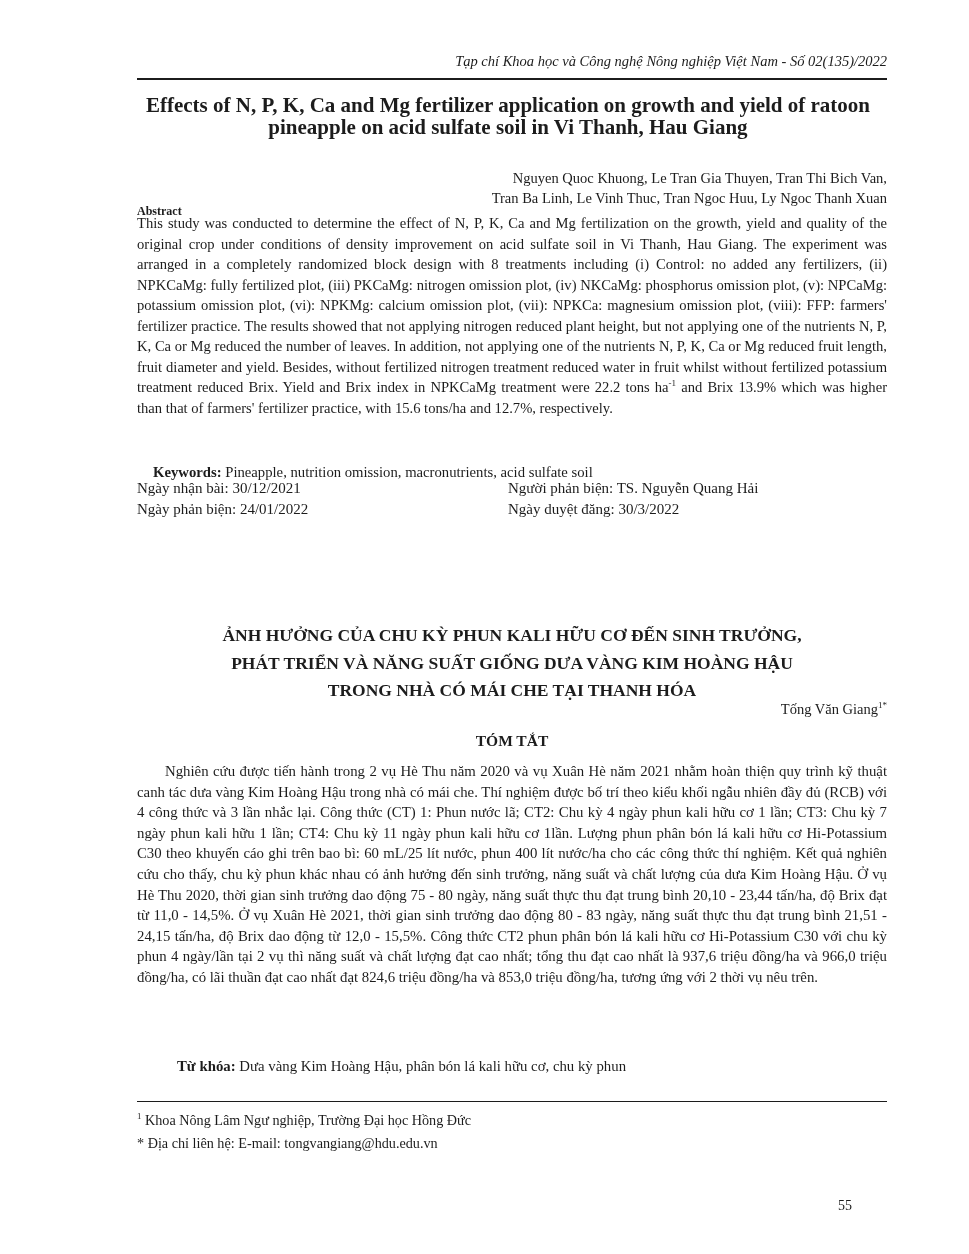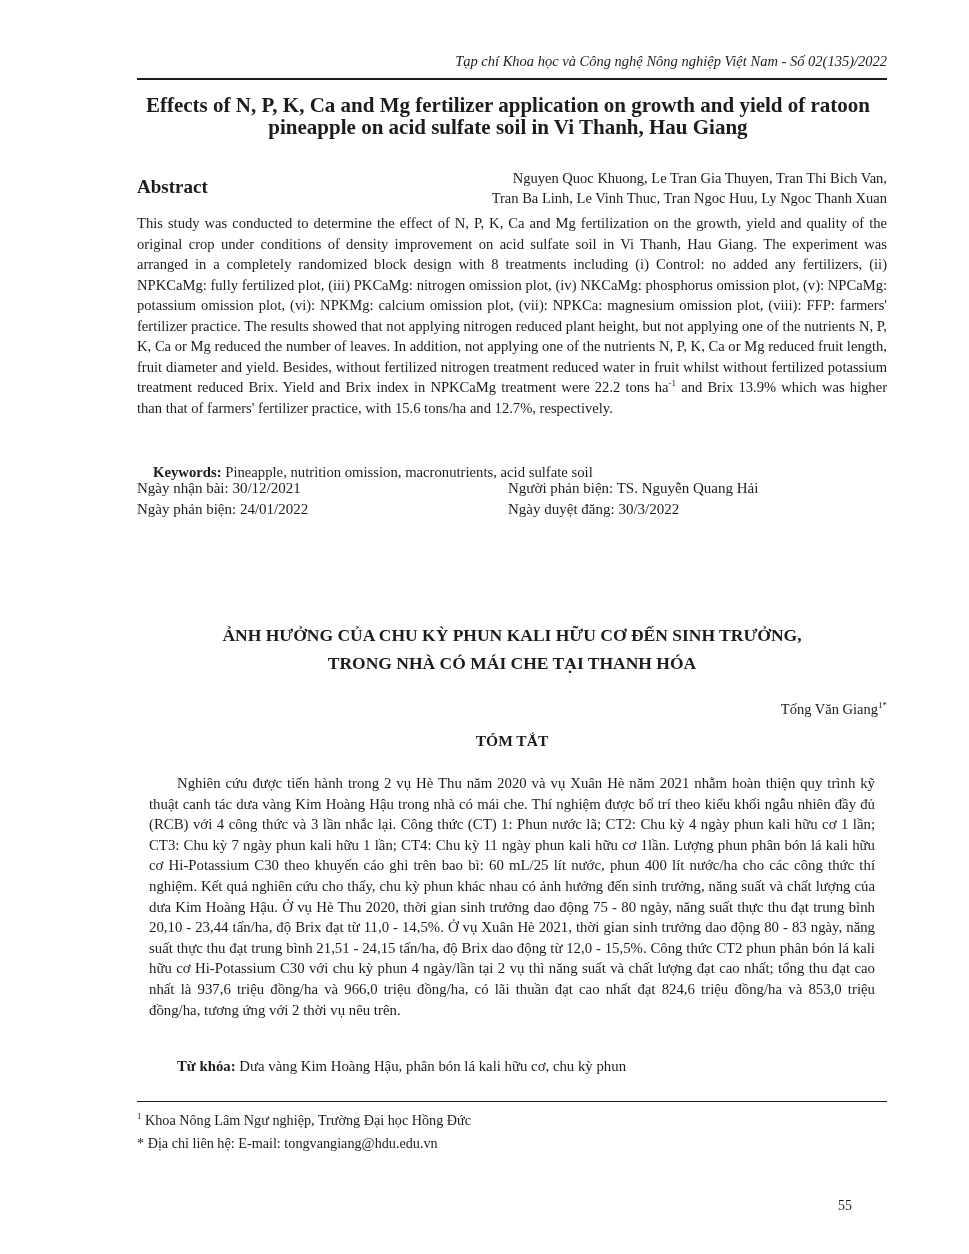--- a/index.html
+++ b/index.html
@@ -23,22 +23,22 @@
   }
   .a1-title {
     position: absolute; top: 95px; left: 0; right: 8px;
     text-align: center; font-weight: bold; font-size: 21px; line-height: 21.5px;
   }
   .a1-authors {
     position: absolute; top: 146px; left: 0; right: 0;
     text-align: right; font-size: 14.5px; line-height: 19.5px; margin-top: 23px;
   }
   .a1-abstract-heading {
-    position: absolute; top: 176px; left: 0;
-    font-weight: bold; font-size: 19px;
+    position: absolute; top: 204px; left: 0;
+    font-weight: bold; font-size: 12px;
   }
   .a1-abstract {
     position: absolute; top: 213px; left: 0; right: 0; margin: 0;
     text-align: justify; font-size: 14.6px; line-height: 20.5px;
   }
   sup { font-size: 0.62em; line-height: 0; }
   .a1-keywords {
     position: absolute; top: 448px; left: 0; right: 0; margin: 16px;
     font-size: 14.7px;
   }
@@ -54,21 +54,21 @@
   }
   .a2-author {
     position: absolute; top: 701px; left: 0; right: 0;
     text-align: right; font-size: 14.5px;
   }
   .a2-heading {
     position: absolute; top: 732px; left: 0; right: 0;
     text-align: center; font-weight: bold; font-size: 15.5px;
   }
   .a2-abstract {
-    position: absolute; top: 761px; left: 0; right: 0; margin: 12px;
+    position: absolute; top: 761px; left: 0; right: 0; margin: 0;
     text-align: justify; text-indent: 28px; font-size: 14.8px; line-height: 20.6px;
   }
   .a2-keywords {
     position: absolute; top: 1046px; left: 0; right: 0; margin: 12px;
     font-size: 14.8px; text-indent: 28px;
   }
   .footnote-rule {
     position: absolute; top: 1101px; left: 0; right: 0;
     border-top: 1.5px solid #1c1c1c; height: 0;
   }
@@ -111,20 +111,21 @@
       <div>Ngày phản biện: 24/01/2022</div>
     </div>
     <div class="dates-right">
       <div>Người phản biện: TS. Nguyễn Quang Hải</div>
       <div>Ngày duyệt đăng: 30/3/2022</div>
     </div>
   </div>
 
   <div class="a2-title">
     <div>ẢNH HƯỞNG CỦA CHU KỲ PHUN KALI HỮU CƠ ĐẾN SINH TRƯỞNG,</div>
+    <div>PHÁT TRIỂN VÀ NĂNG SUẤT GIỐNG DƯA VÀNG KIM HOÀNG HẬU</div>
     <div>TRONG NHÀ CÓ MÁI CHE TẠI THANH HÓA</div>
   </div>
 
   <div class="a2-author"><span>Tống Văn Giang</span><sup>1*</sup></div>
 
   <div class="a2-heading">TÓM TẮT</div>
 
   <p class="a2-abstract">Nghiên cứu được tiến hành trong 2 vụ Hè Thu năm 2020 và vụ Xuân Hè năm 2021 nhằm hoàn thiện quy trình kỹ thuật canh tác dưa vàng Kim Hoàng Hậu trong nhà có mái che. Thí nghiệm được bố trí theo kiểu khối ngẫu nhiên đầy đủ (RCB) với 4 công thức và 3 lần nhắc lại. Công thức (CT) 1: Phun nước lã; CT2: Chu kỳ 4 ngày phun kali hữu cơ 1 lần; CT3: Chu kỳ 7 ngày phun kali hữu 1 lần; CT4: Chu kỳ 11 ngày phun kali hữu cơ 1lần. Lượng phun phân bón lá kali hữu cơ Hi-Potassium C30 theo khuyến cáo ghi trên bao bì: 60 mL/25 lít nước, phun 400 lít nước/ha cho các công thức thí nghiệm. Kết quả nghiên cứu cho thấy, chu kỳ phun khác nhau có ảnh hưởng đến sinh trưởng, năng suất và chất lượng của dưa Kim Hoàng Hậu. Ở vụ Hè Thu 2020, thời gian sinh trưởng dao động 75 - 80 ngày, năng suất thực thu đạt trung bình 20,10 - 23,44 tấn/ha, độ Brix đạt từ 11,0 - 14,5%. Ở vụ Xuân Hè 2021, thời gian sinh trưởng dao động 80 - 83 ngày, năng suất thực thu đạt trung bình 21,51 - 24,15 tấn/ha, độ Brix dao động từ 12,0 - 15,5%. Công thức CT2 phun phân bón lá kali hữu cơ Hi-Potassium C30 với chu kỳ phun 4 ngày/lần tại 2 vụ thì năng suất và chất lượng đạt cao nhất; tổng thu đạt cao nhất là 937,6 triệu đồng/ha và 966,0 triệu đồng/ha, có lãi thuần đạt cao nhất đạt 824,6 triệu đồng/ha và 853,0 triệu đồng/ha, tương ứng với 2 thời vụ nêu trên.</p>
 
   <p class="a2-keywords"><b>Từ khóa:</b><span> Dưa vàng Kim Hoàng Hậu, phân bón lá kali hữu cơ, chu kỳ phun</span></p>

